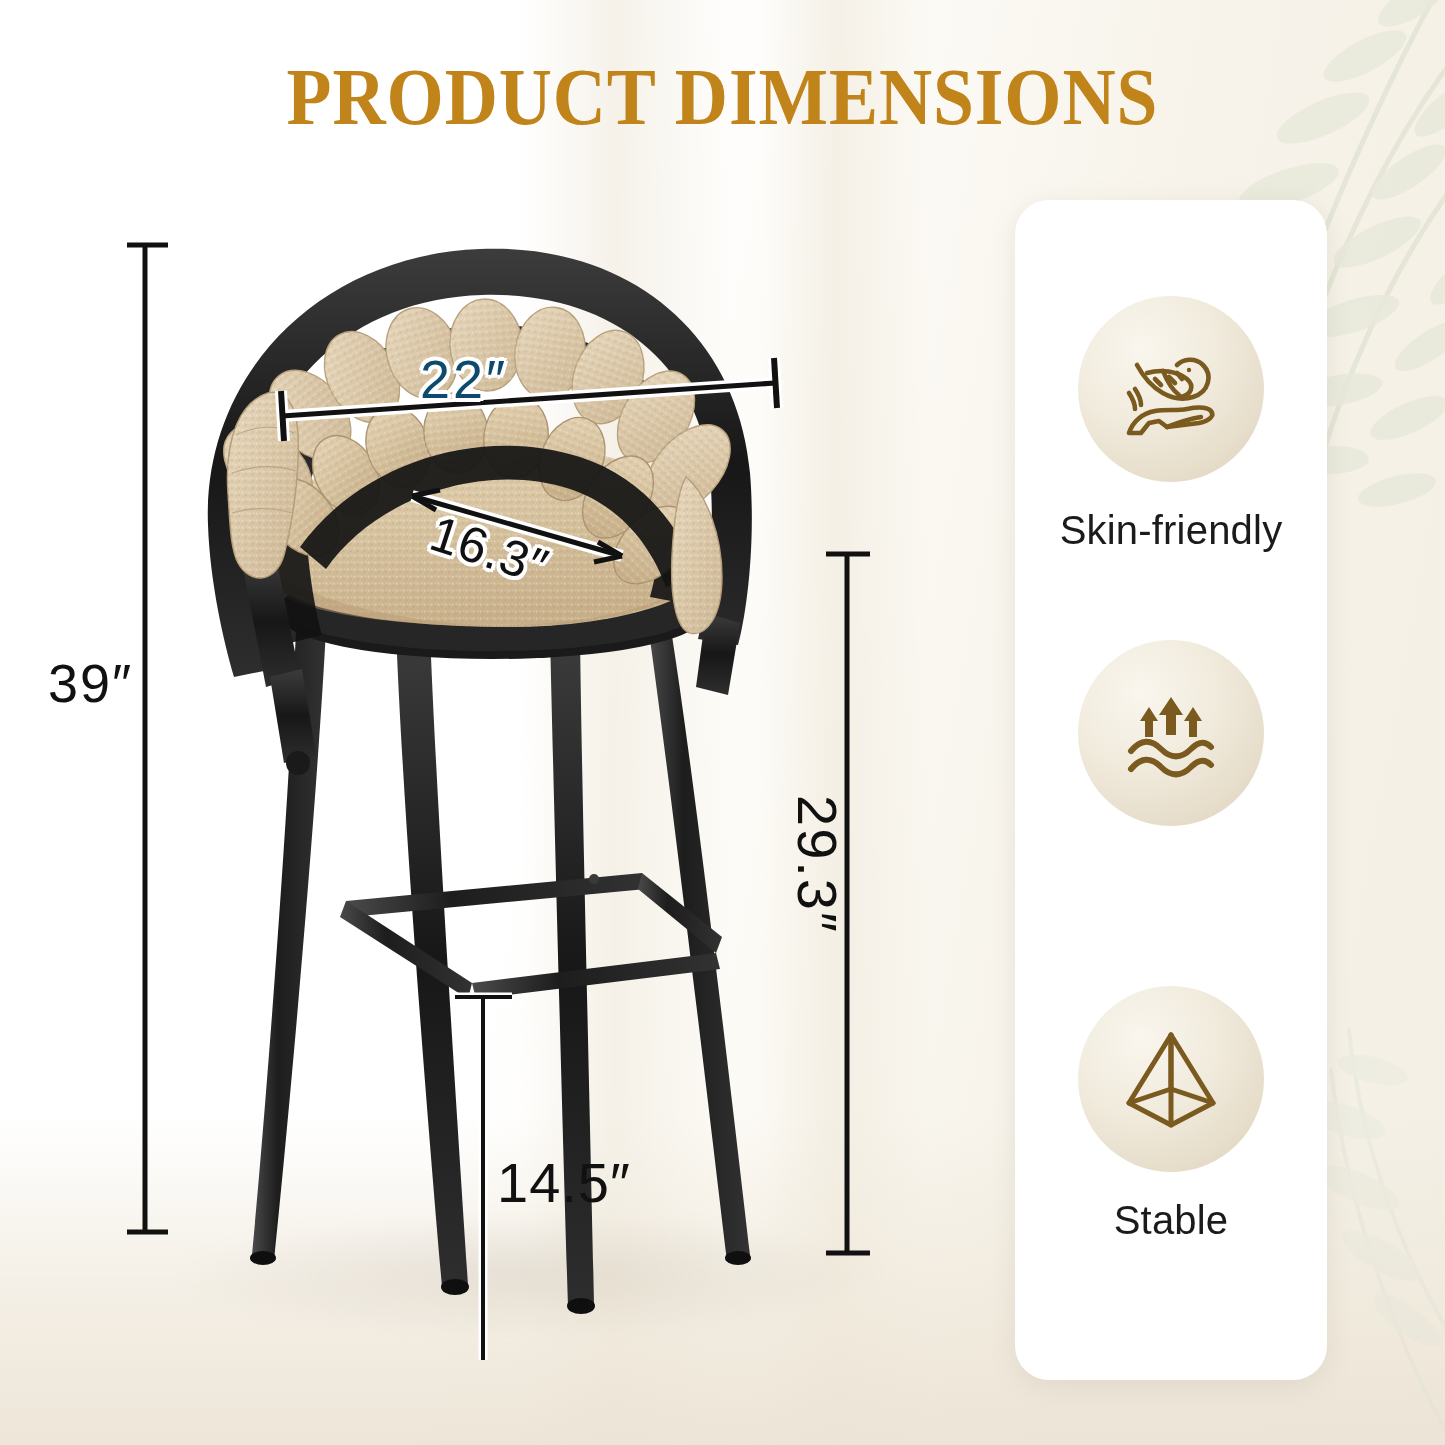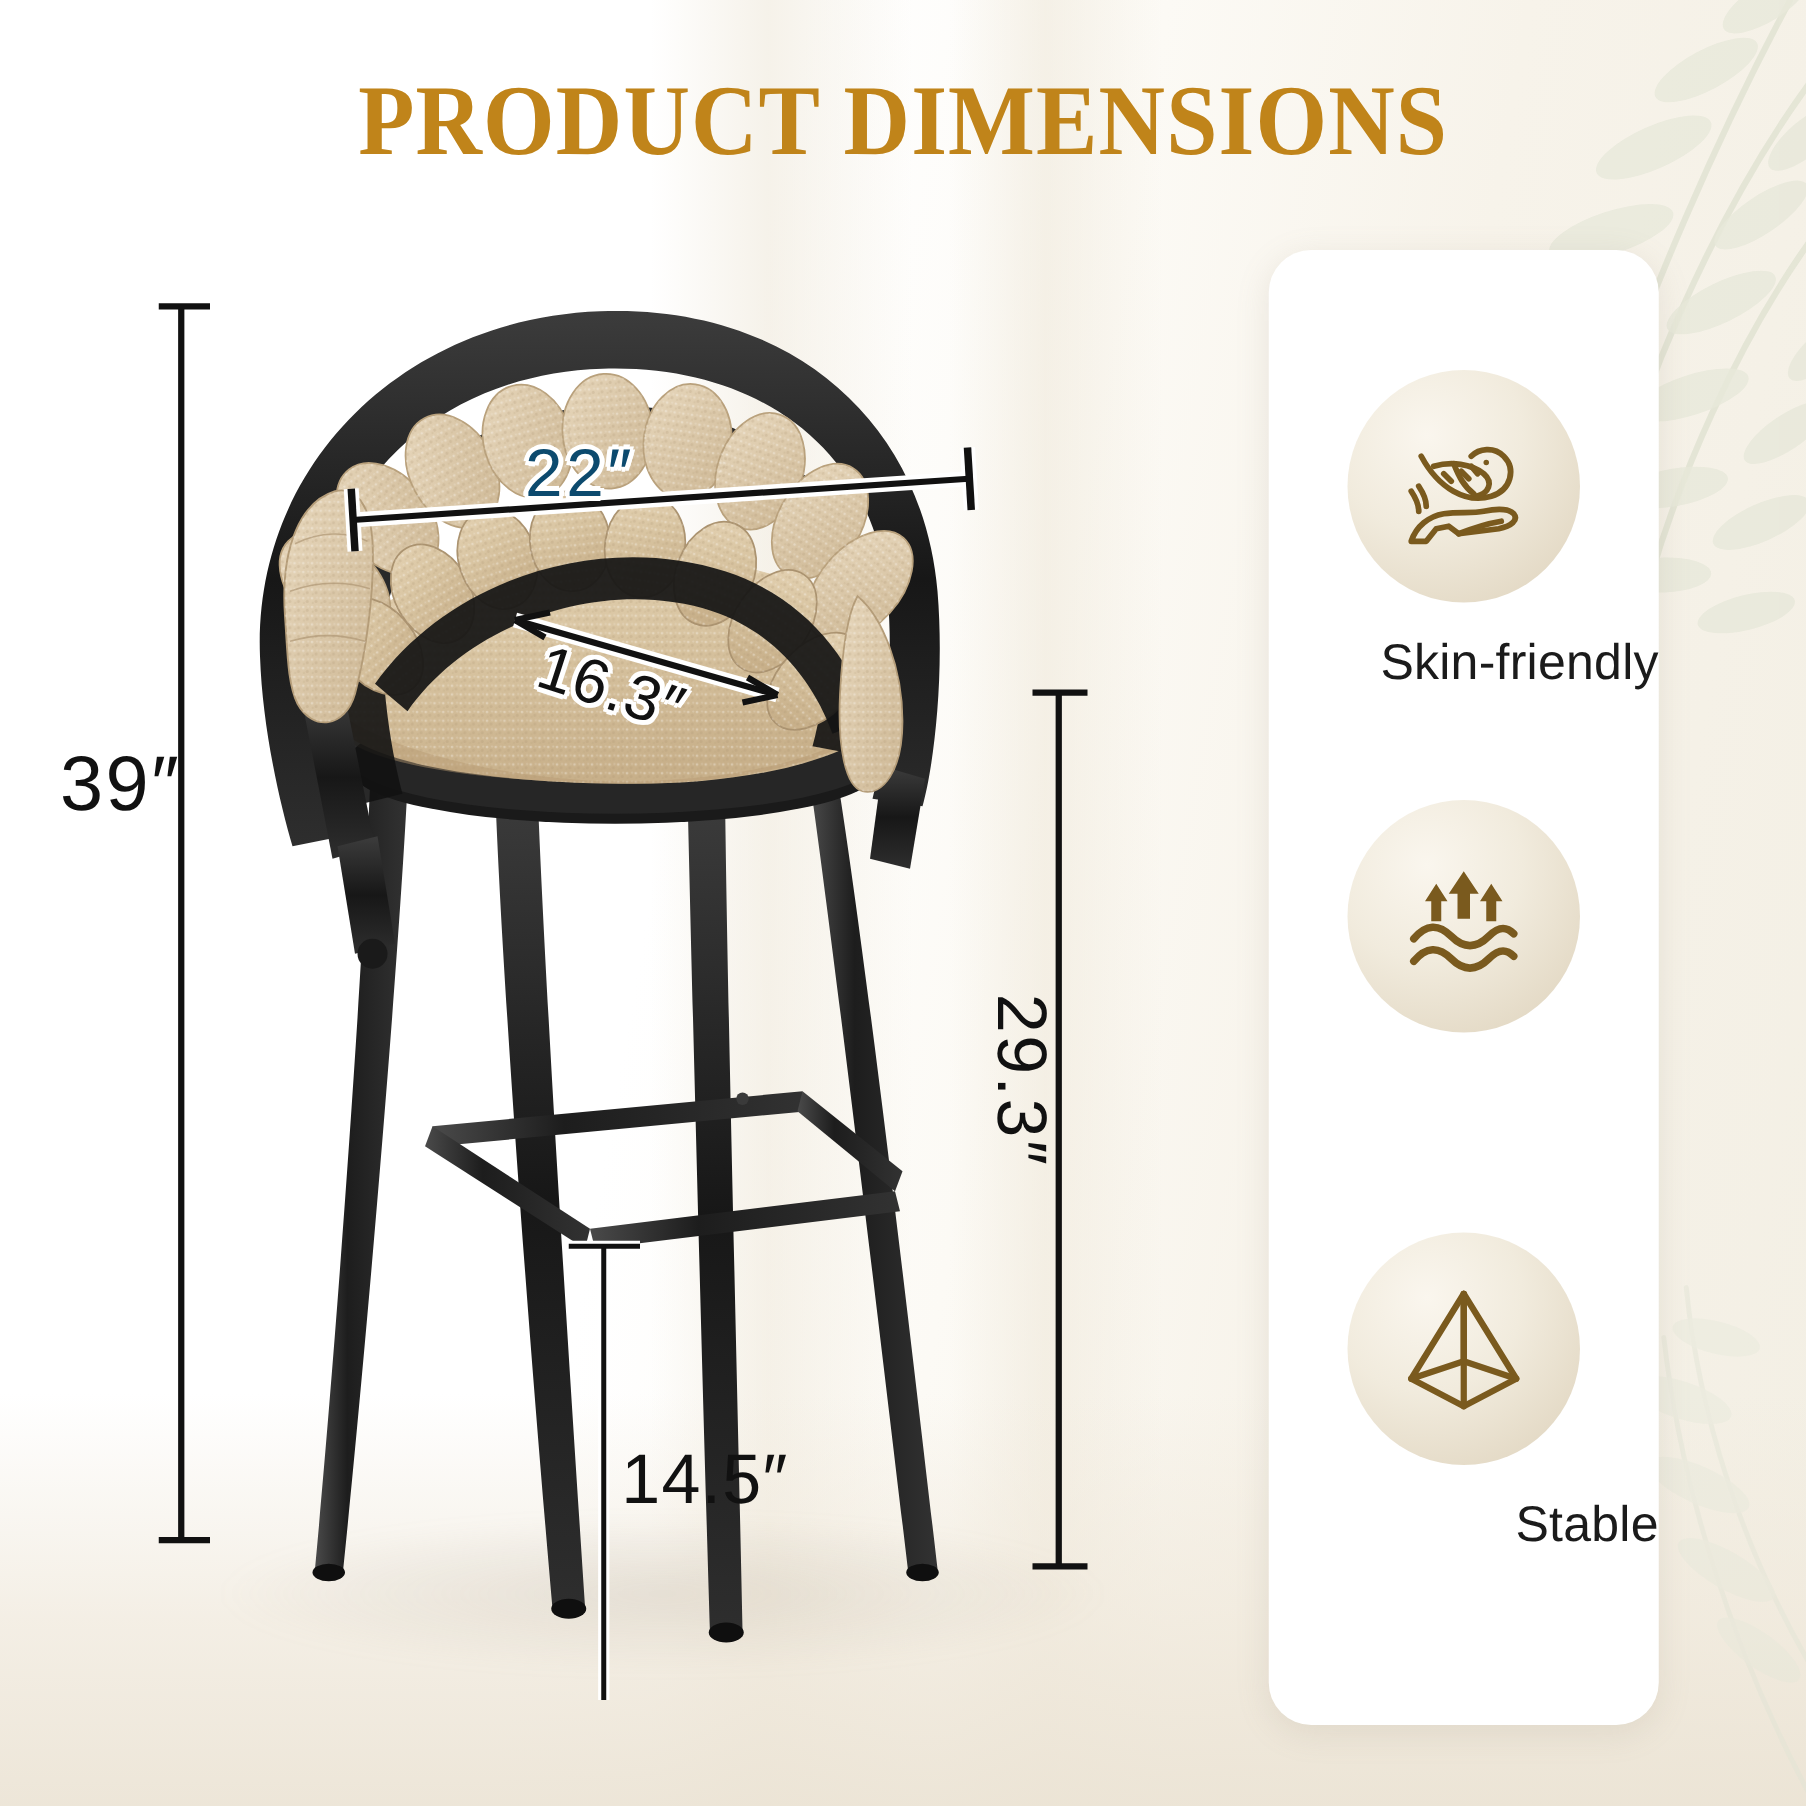--- a/index.html
+++ b/index.html
@@ -87,21 +87,21 @@
   .dim-layer svg { position:absolute; inset:0; width:100%; height:100%; }
 
   .dim-label {
     position: absolute;
     font-family: "Liberation Sans", sans-serif;
     font-weight: 400;
     color: #111111;
     white-space: nowrap;
     line-height: 1;
   }
-  .dim-39 { left: 48px; top: 597px; font-size: 62px; letter-spacing: 2px; }
+  .dim-39 { left: 48px; top: 656px; font-size: 54px; letter-spacing: 2px; }
   .dim-22 {
     left: 420px; top: 352px; font-size: 54px; letter-spacing: 3px;
     color: #0c4a6e;
     text-shadow:
       -3px -3px 0 #fff,  3px -3px 0 #fff, -3px 3px 0 #fff, 3px 3px 0 #fff,
       -4px 0 0 #fff, 4px 0 0 #fff, 0 -4px 0 #fff, 0 4px 0 #fff;
   }
   .dim-163 {
     left: 440px; top: 508px; font-size: 50px; letter-spacing: 1px;
     transform: rotate(18deg); transform-origin: left top;
@@ -144,21 +144,20 @@
     justify-content: center;
   }
   .icon-circle svg { display:block; }
 
   .feature-label {
     margin-top: 26px;
     font-family: "Liberation Sans", sans-serif;
     font-size: 40px;
     color: #1b1b1b;
     letter-spacing: 0.2px;
-    text-align: right;
   }
 </style>
 </head>
 <body>
 
 <div id="canvas">
 
   <div class="bg-base"></div>
   <div class="bg-curtain" style="left:520px;width:210px;"></div>
   <div class="bg-curtain" style="left:760px;width:170px;"></div>

